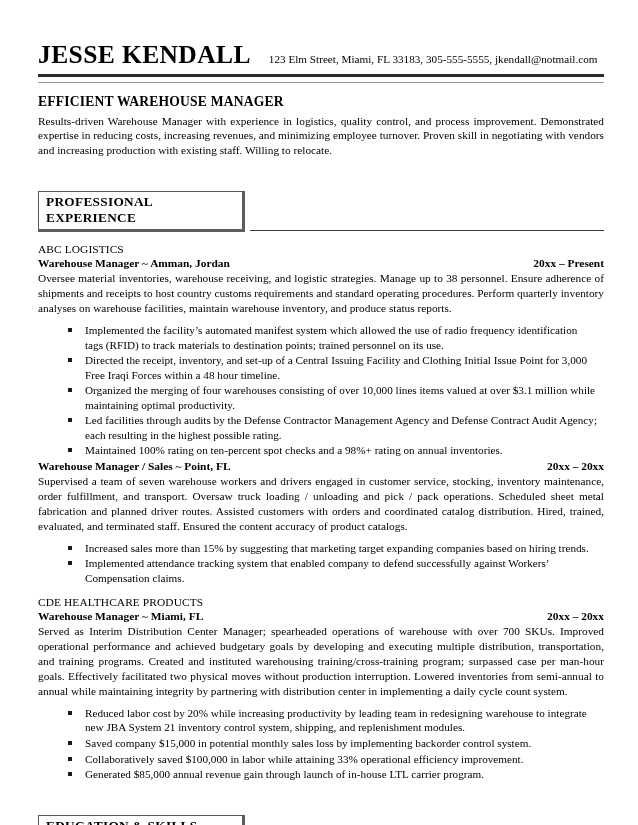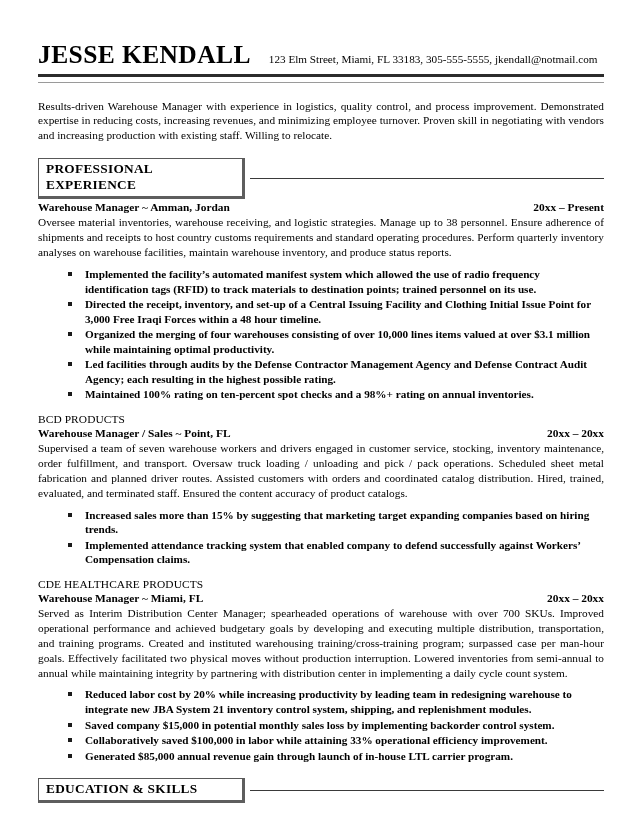--- a/index.html
+++ b/index.html
@@ -54,28 +54,28 @@
   .objective-title {
     font-size: 13.6px;
     font-weight: bold;
     letter-spacing: 0.2px;
     margin-top: 11px;
   }
   .objective-body {
     font-size: 11.3px;
     line-height: 1.32;
     text-align: justify;
-    margin-top: 16px;
+    margin-top: 4px;
   }
 
   
   .section-head {
     display: flex;
-    align-items: center;
-    margin-top: 15px;
+    align-items: flex-end;
+    margin-top: 33px;
   }
   .section-box {
     border-top: 1px solid #585858;
     border-left: 1px solid #585858;
     border-right: 3px solid #5e5e5e;
     border-bottom: 3px solid #5e5e5e;
     padding: 2px 8px 3px 7px;
     width: 207px;
     box-sizing: border-box;
     font-size: 13.3px;
@@ -111,21 +111,20 @@
     line-height: 1.32;
     text-align: justify;
     margin-top: 2px;
   }
 
   
   ul.bullets {
     list-style: none;
     margin: 7px 0 0 0;
     padding: 0 6px 0 30px;
-    font-weight: bold;
   }
   ul.bullets li {
     position: relative;
     font-size: 11.2px;
     line-height: 1.30;
     margin-bottom: 1px;
     padding-left: 17px;
   }
   ul.bullets li::before {
     content: "";
@@ -141,44 +140,45 @@
 <body>
 
 <div class="page">
 
   <div class="header-row">
     <div class="name">JESSE KENDALL</div>
     <div class="contact">123 Elm Street, Miami, FL 33183, 305-555-5555, jkendall@notmail.com</div>
   </div>
   <div class="header-rule"></div>
 
+  <div class="objective-title">EFFICIENT WAREHOUSE MANAGER</div>
   <div class="objective-body">Results-driven Warehouse Manager with experience in logistics, quality control, and process improvement. Demonstrated expertise in reducing costs, increasing revenues, and minimizing employee turnover. Proven skill in negotiating with vendors and increasing production with existing staff. Willing to relocate.</div>
 
   <div class="section-head">
     <div class="section-box">PROFESSIONAL EXPERIENCE</div>
     <div class="section-line"></div>
   </div>
 
   <div>
+    <div class="company">ABC LOGISTICS</div>
     <div class="job-line">
       <span>Warehouse Manager ~ Amman, Jordan</span>
       <span class="job-dates">20xx – Present</span>
     </div>
     <div class="job-desc">Oversee material inventories, warehouse receiving, and logistic strategies. Manage up to 38 personnel. Ensure adherence of shipments and receipts to host country customs requirements and standard operating procedures. Perform quarterly inventory analyses on warehouse facilities, maintain warehouse inventory, and produce status reports.</div>
     <ul class="bullets">
       <li>Implemented the facility’s automated manifest system which allowed the use of radio frequency identification tags (RFID) to track materials to destination points; trained personnel on its use.</li>
       <li>Directed the receipt, inventory, and set-up of a Central Issuing Facility and Clothing Initial Issue Point for 3,000 Free Iraqi Forces within a 48 hour timeline.</li>
       <li>Organized the merging of four warehouses consisting of over 10,000 lines items valued at over $3.1 million while maintaining optimal productivity.</li>
       <li>Led facilities through audits by the Defense Contractor Management Agency and Defense Contract Audit Agency; each resulting in the highest possible rating.</li>
       <li>Maintained 100% rating on ten-percent spot checks and a 98%+ rating on annual inventories.</li>
     </ul>
   </div>
 
   <div>
-    <div class="company">BCD PRODUCTS</div>
     <div class="job-line">
       <span>Warehouse Manager / Sales ~ Point, FL</span>
       <span class="job-dates">20xx – 20xx</span>
     </div>
     <div class="job-desc">Supervised a team of seven warehouse workers and drivers engaged in customer service, stocking, inventory maintenance, order fulfillment, and transport. Oversaw truck loading / unloading and pick / pack operations. Scheduled sheet metal fabrication and planned driver routes. Assisted customers with orders and coordinated catalog distribution. Hired, trained, evaluated, and terminated staff. Ensured the content accuracy of product catalogs.</div>
     <ul class="bullets">
       <li>Increased sales more than 15% by suggesting that marketing target expanding companies based on hiring trends.</li>
       <li>Implemented attendance tracking system that enabled company to defend successfully against Workers’ Compensation claims.</li>
     </ul>
   </div>

